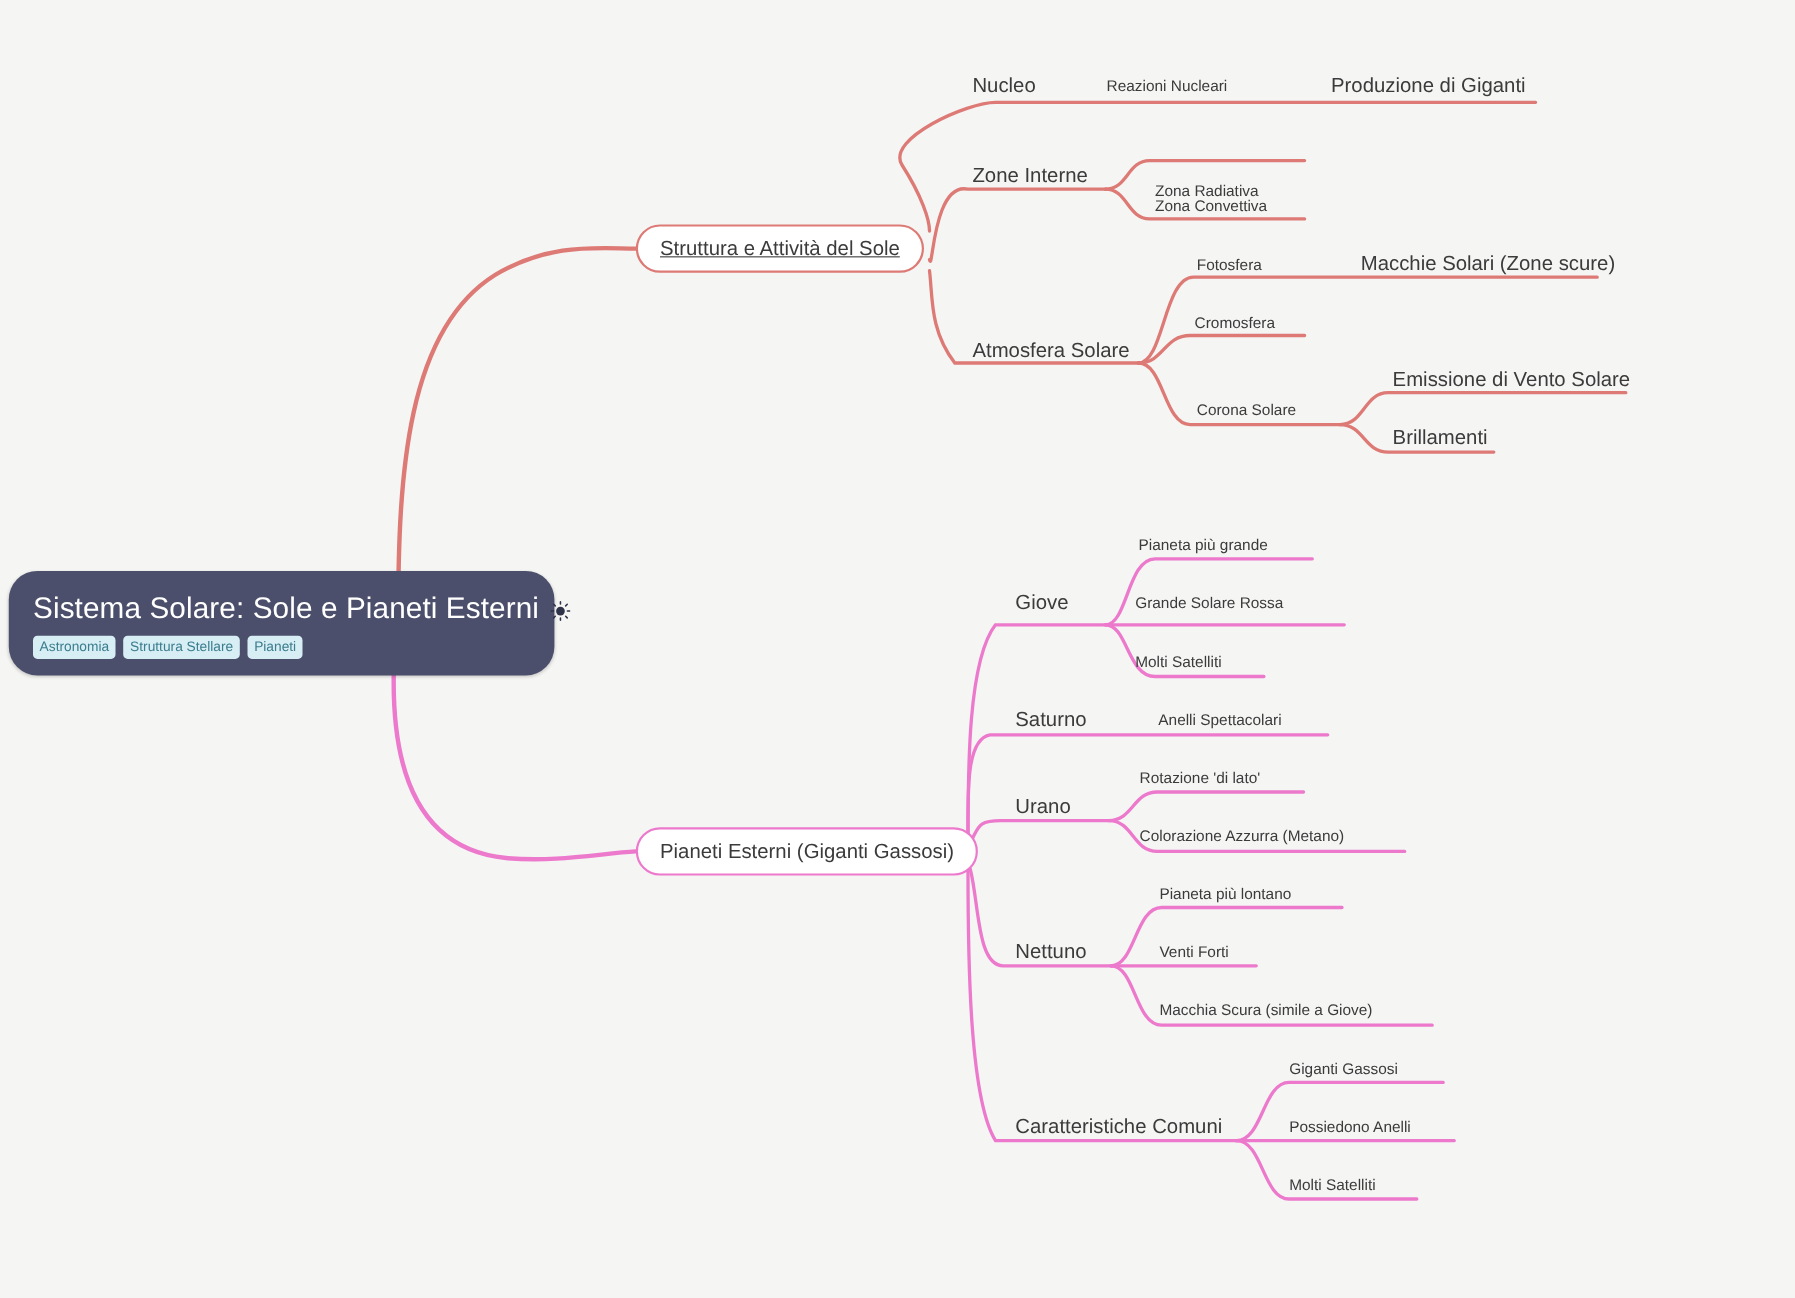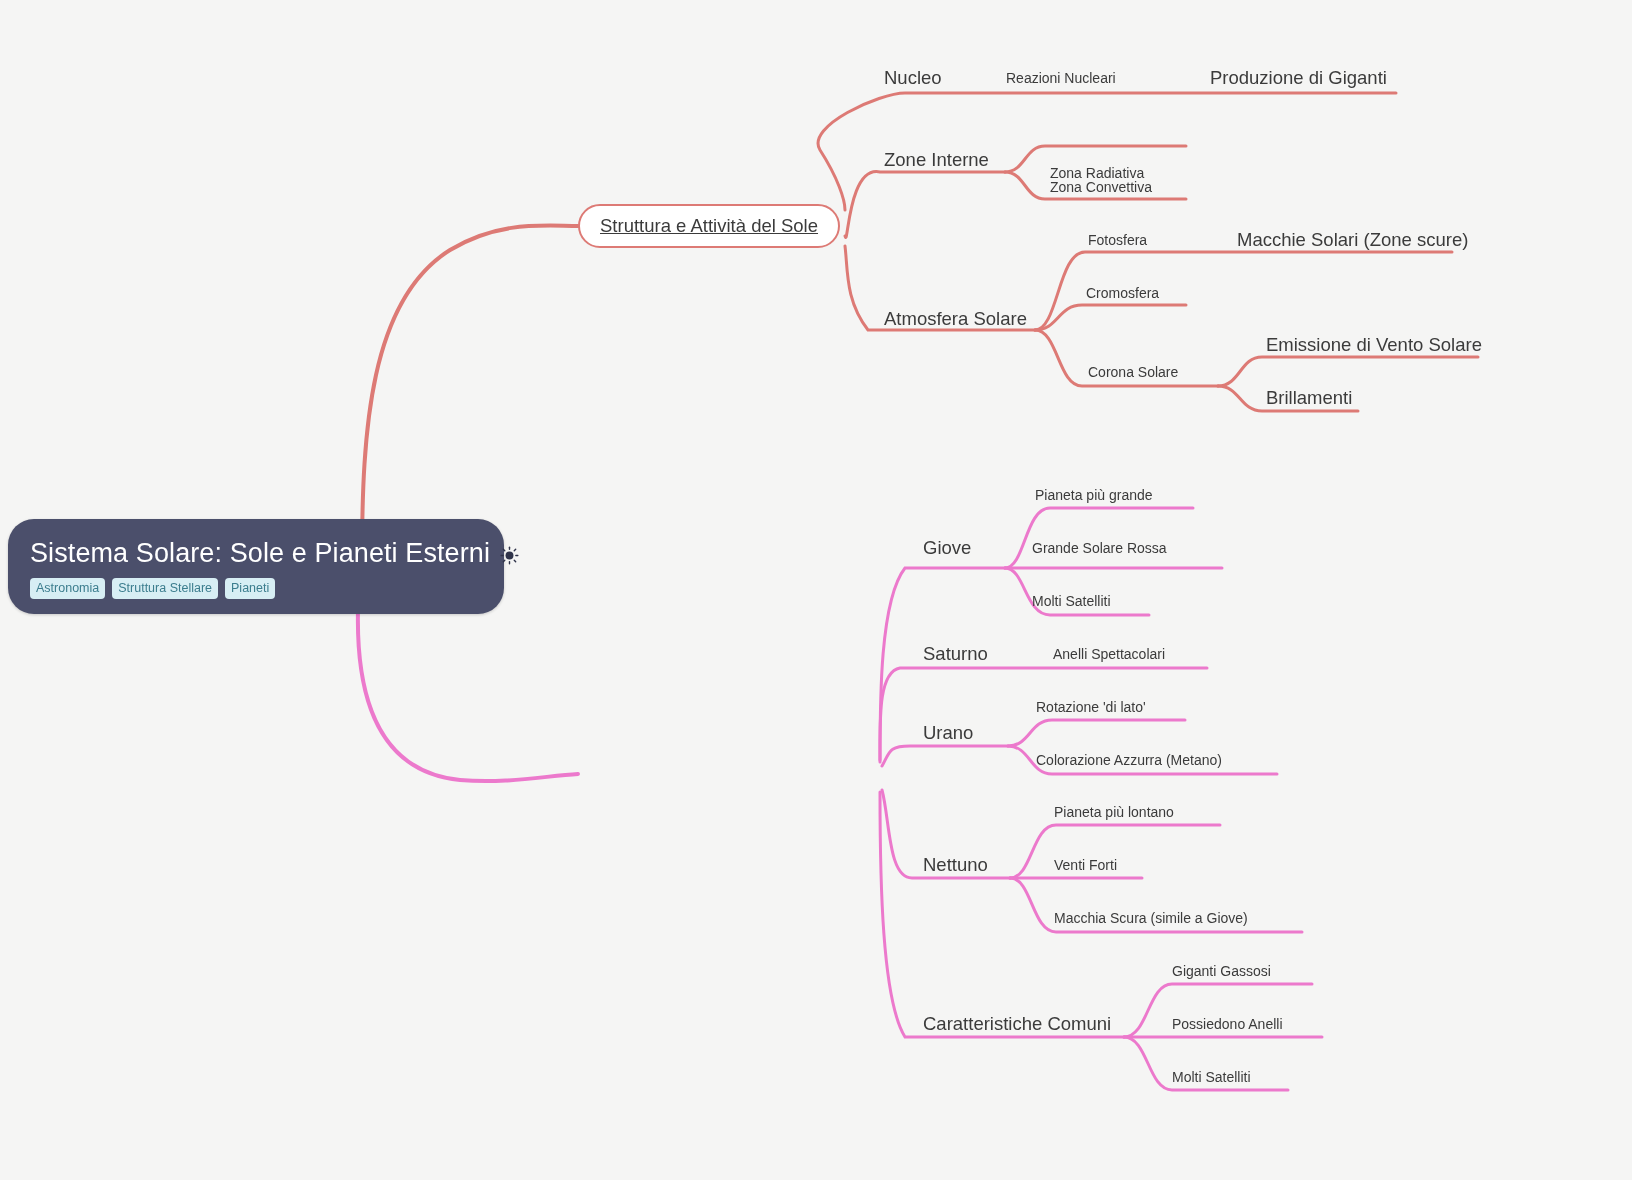--- a/index.html
+++ b/index.html
@@ -181,20 +181,21 @@
     </div>
     <div class="root-tags">
       <span class="tag">Astronomia</span>
       <span class="tag">Struttura Stellare</span>
       <span class="tag">Pianeti</span>
     </div>
   </div>
 
   <div class="branch-node branch-sun" style="left:578px; top:204px;">Struttura e Attività del Sole</div>
 
+  <div class="branch-node branch-pink" style="left:578px; top:752px;">Pianeti Esterni (Giganti Gassosi)</div>
 
   <div class="leaf l2" style="left:884px; top:78px;">Nucleo</div>
   <div class="leaf l3" style="left:1006px; top:78px;">Reazioni Nucleari</div>
   <div class="leaf l4" style="left:1210px; top:78px;">Produzione di Giganti</div>
 
   <div class="leaf l2" style="left:884px; top:160px;">Zone Interne</div>
   <div class="leaf l3" style="left:1050px; top:133px;margin-top:40px;">Zona Radiativa</div>
   <div class="leaf l3" style="left:1050px; top:187px;">Zona Convettiva</div>
 
   <div class="leaf l2" style="left:884px; top:319px;">Atmosfera Solare</div>

